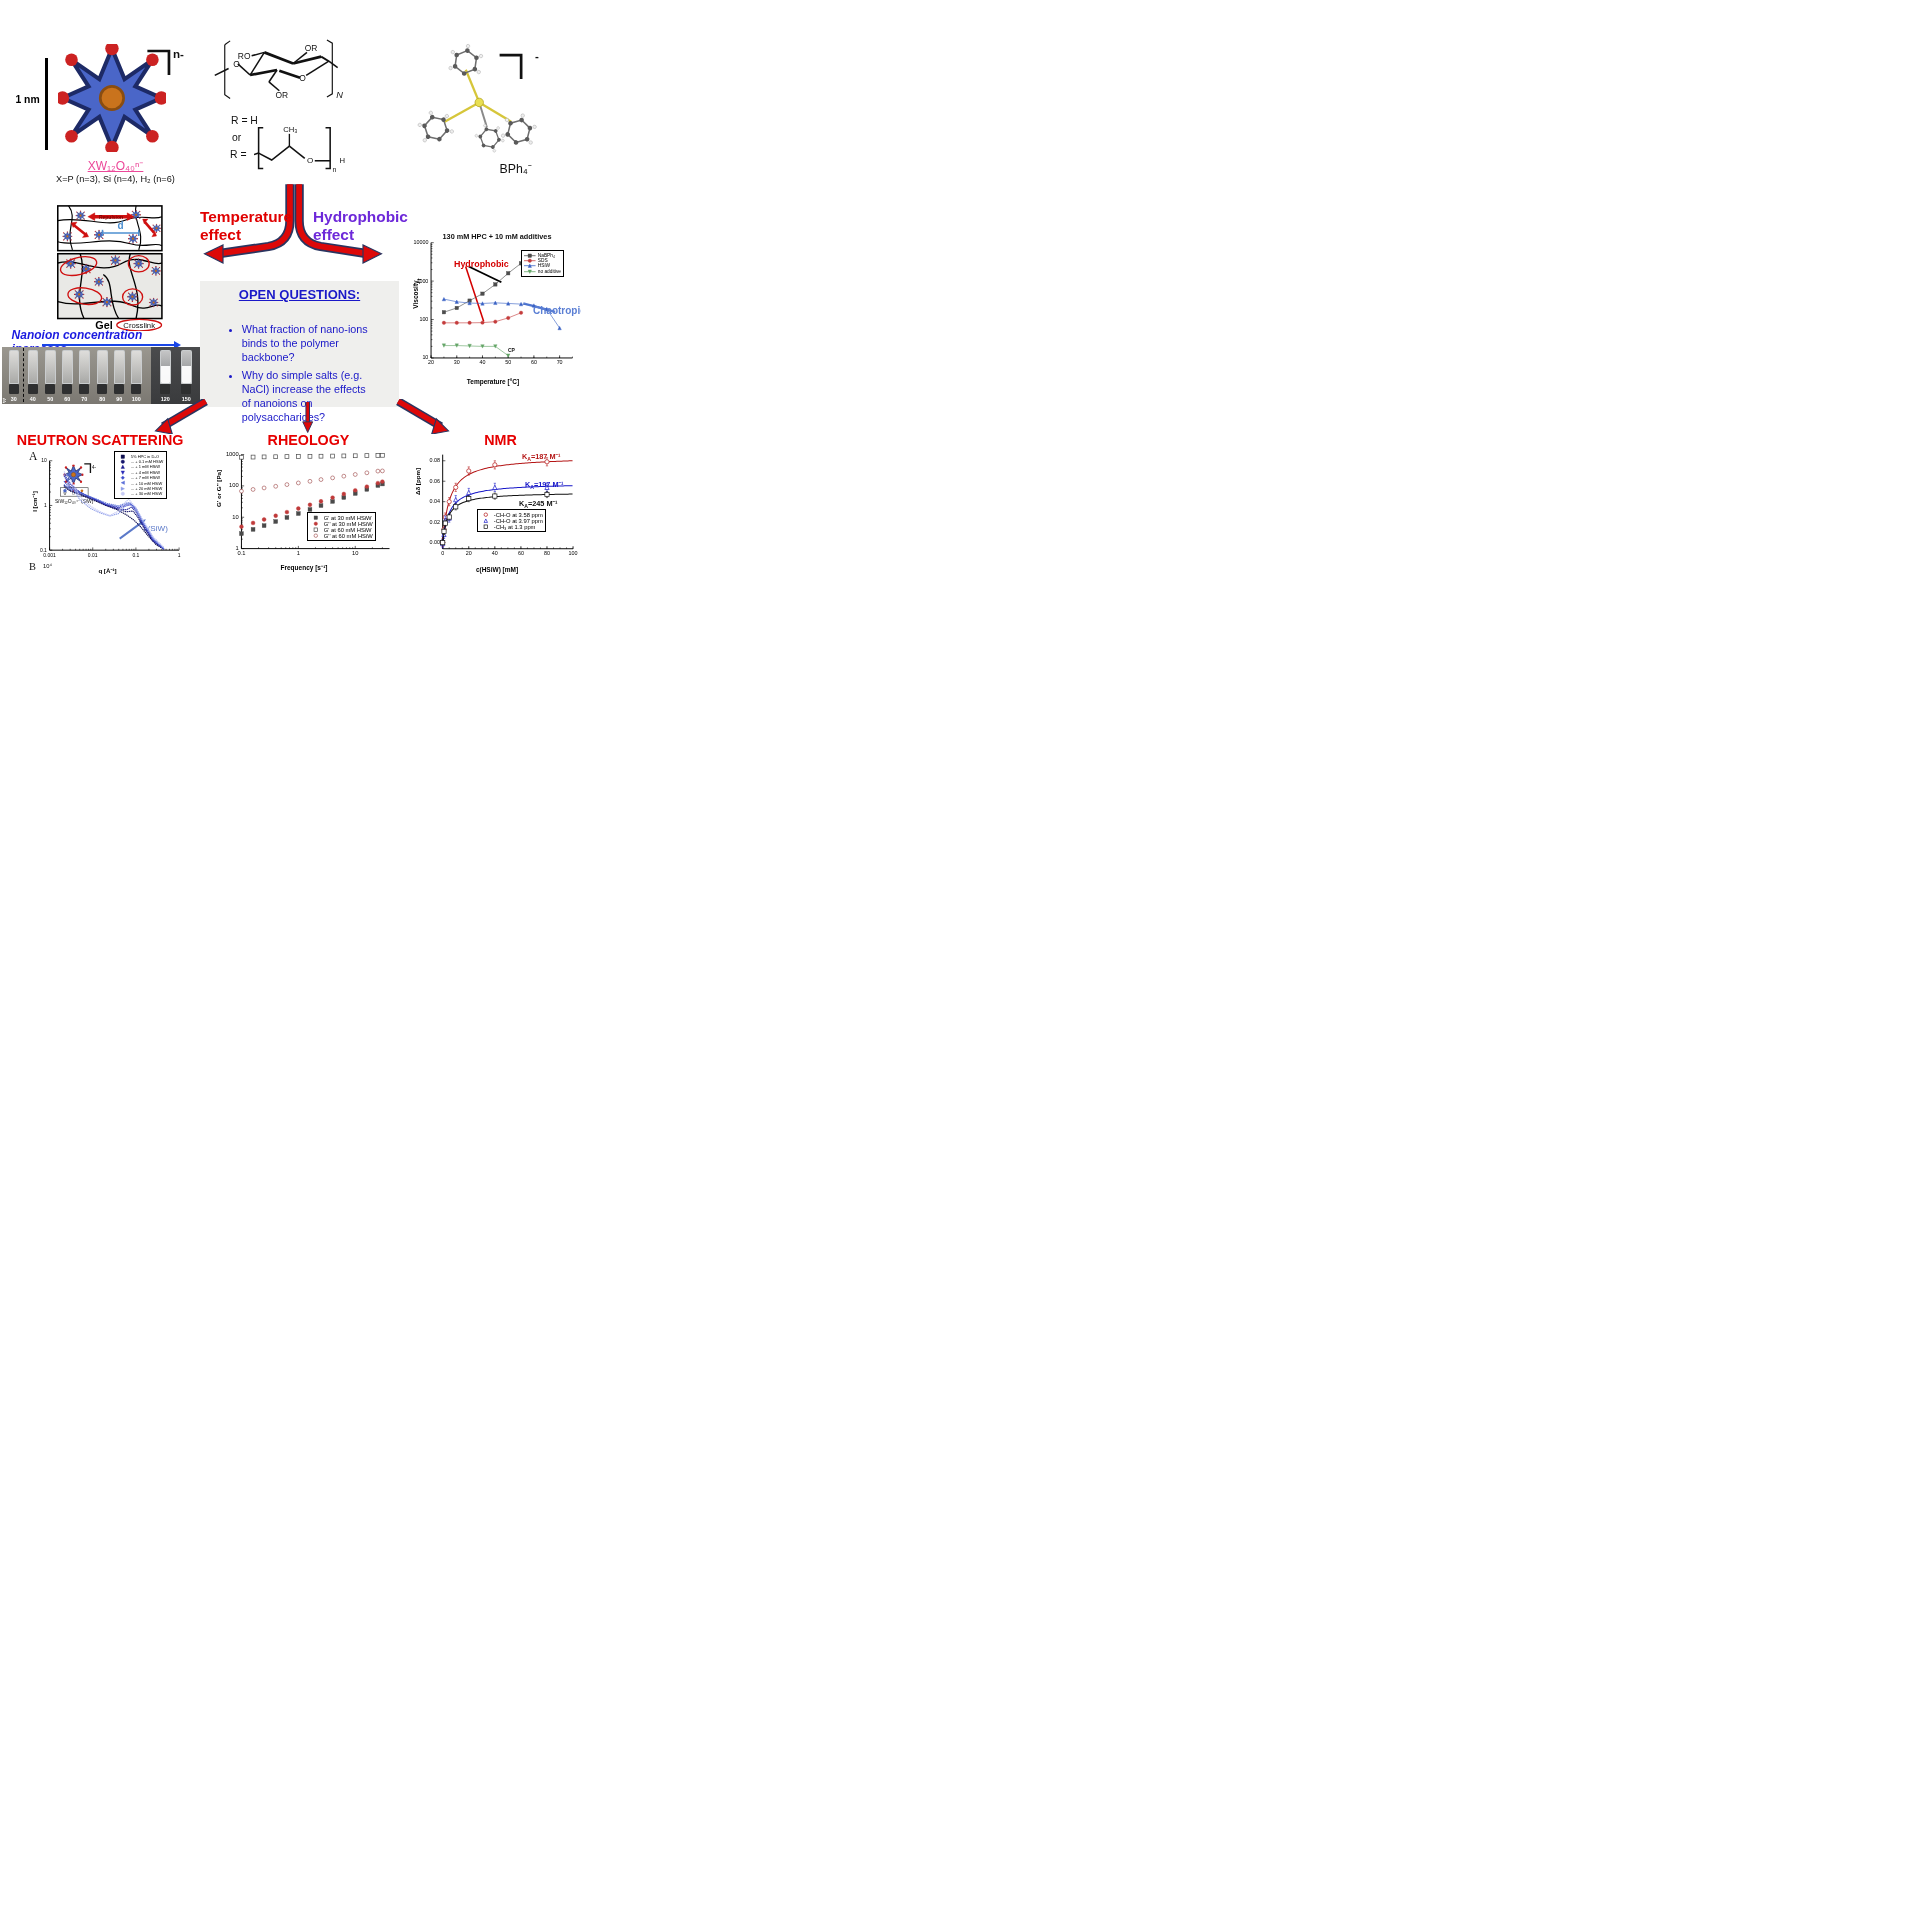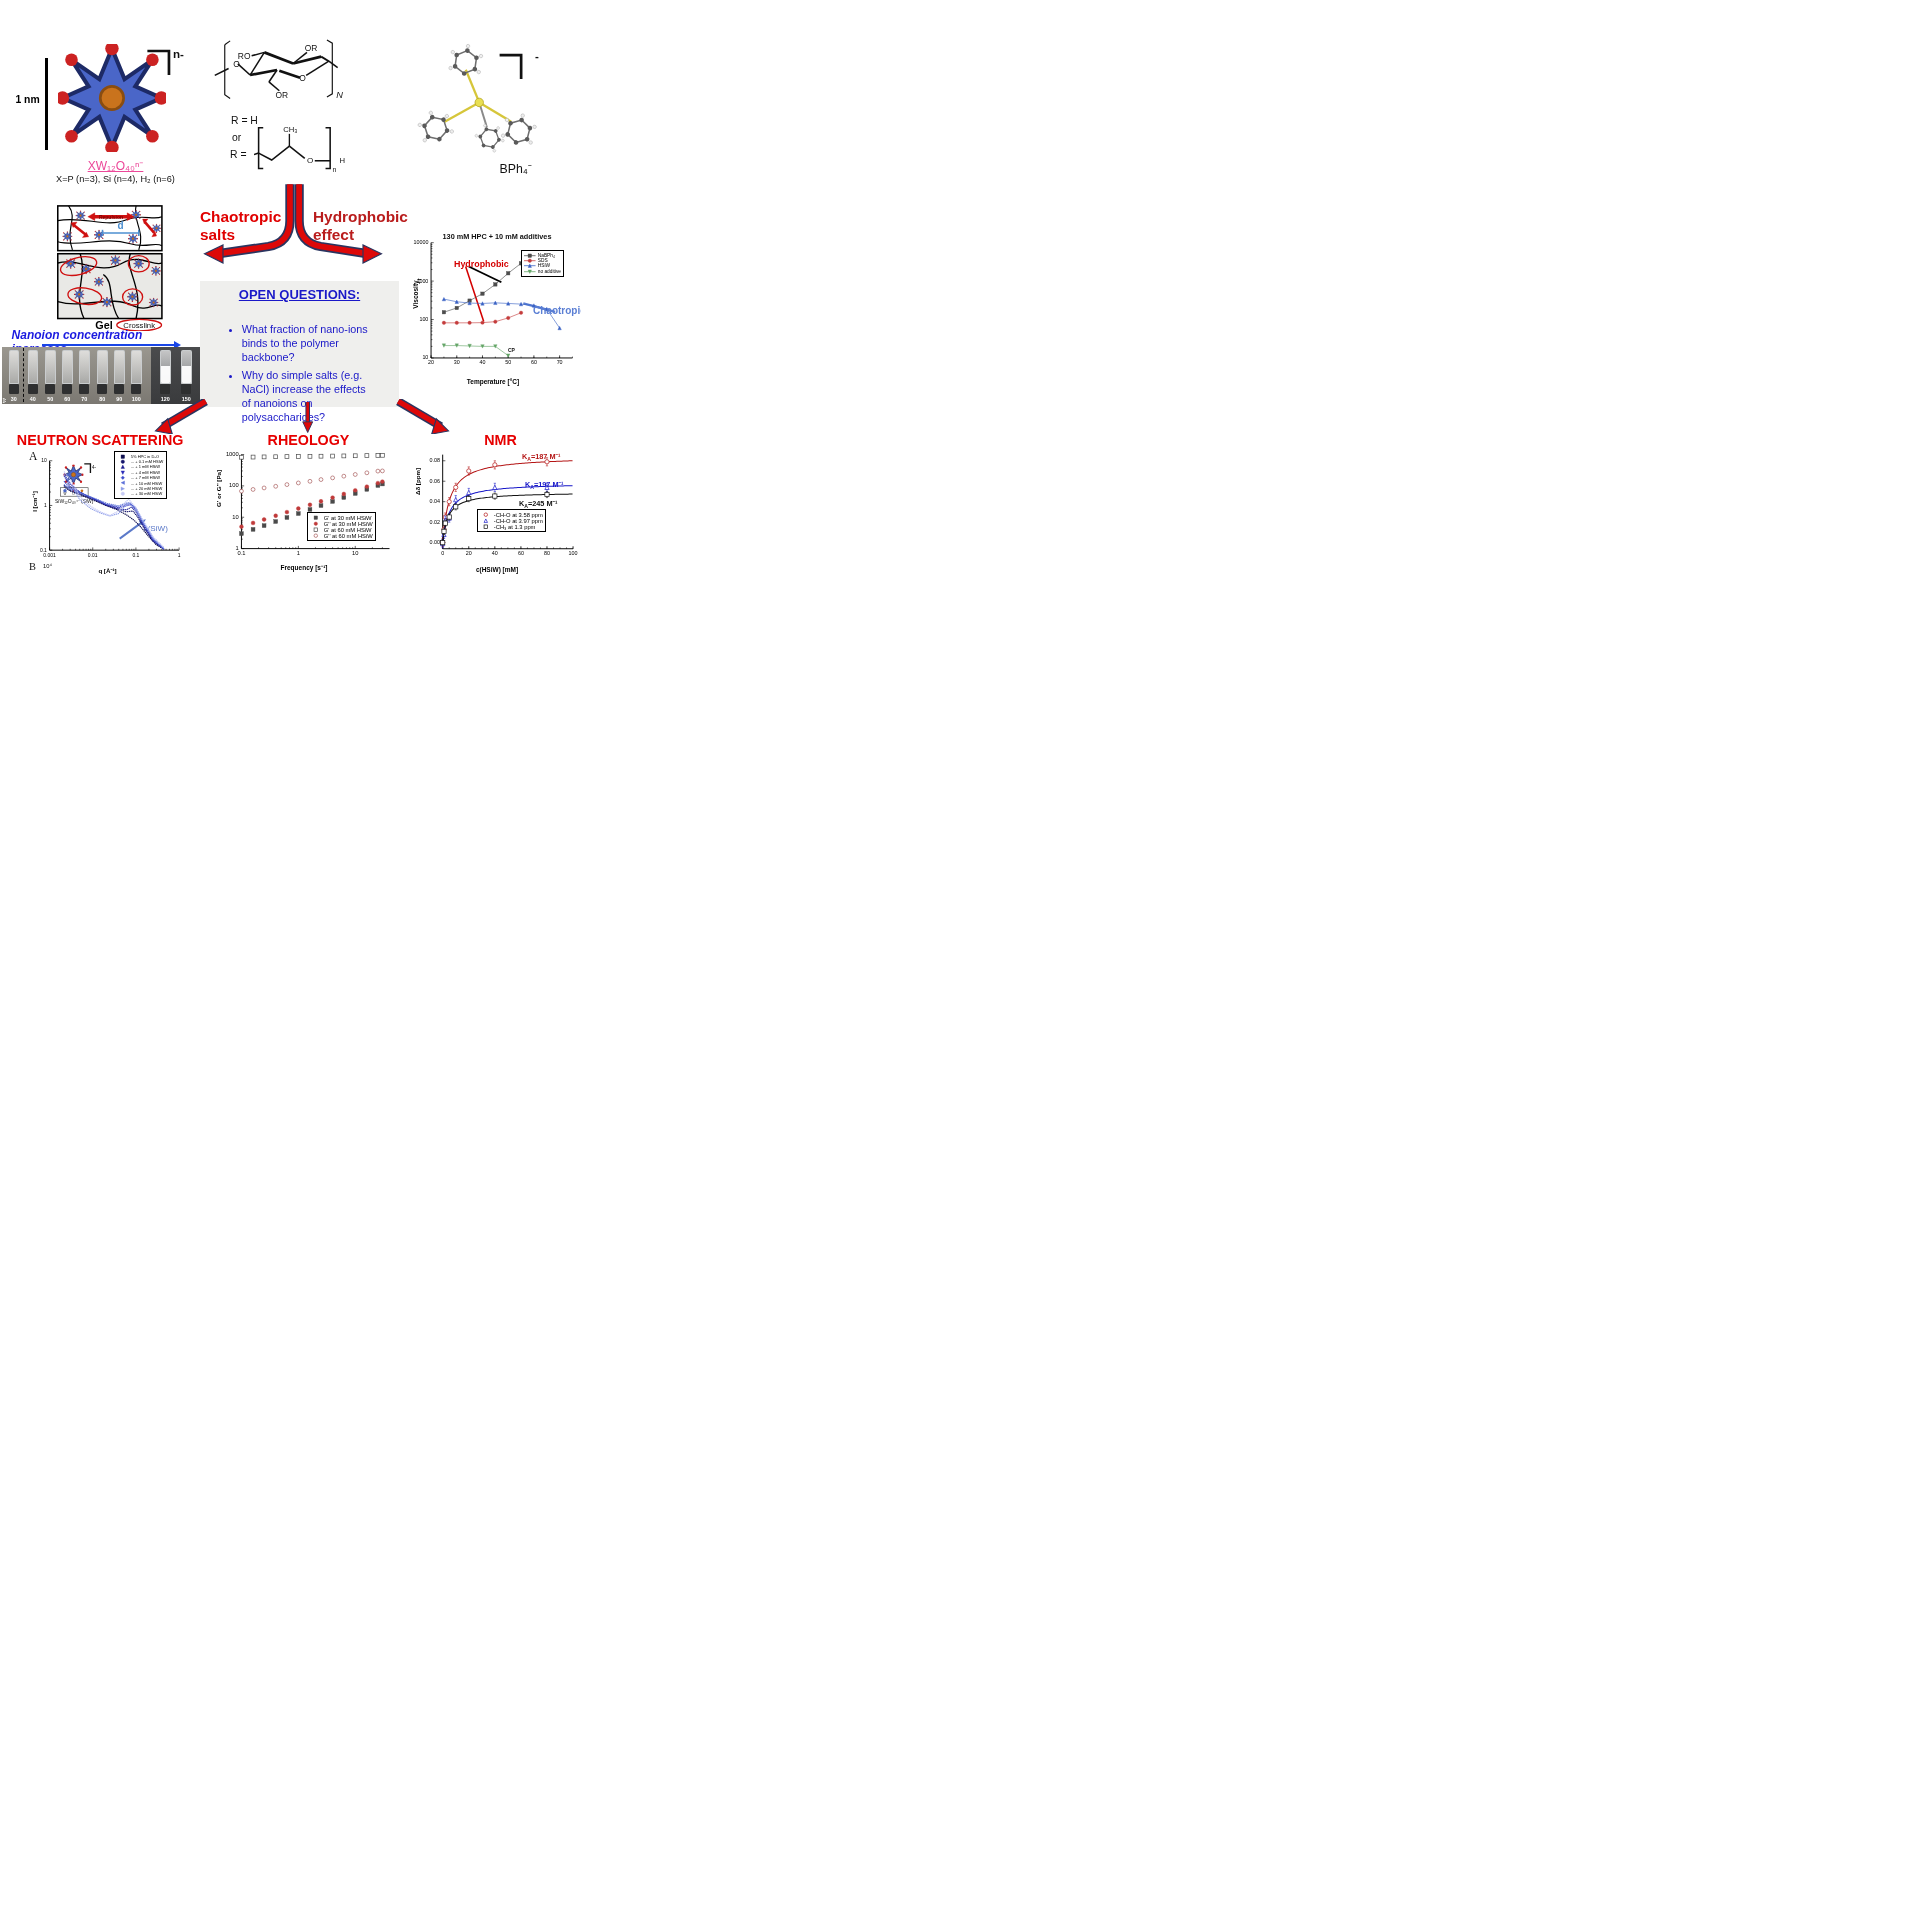--- a/index.html
+++ b/index.html
@@ -16,21 +16,21 @@
   
   .chemtxt{color:#111;}
   #poly-rh{left:231px;top:115px;font-size:10.4px;}
   #poly-or{left:232px;top:132px;font-size:10.4px;}
   #poly-req{left:230px;top:149px;font-size:10.4px;}
   
   #bph4-label{left:424px;top:160px;width:108px;text-align:right;font-size:12.3px;color:#111;}
   #bph4-charge{left:535px;top:49px;font-size:11.6px;font-weight:bold;color:#111;}
   
   #effect-left{left:200px;top:208px;width:83px;color:#e00000;font-size:15.4px;font-weight:bold;line-height:1.15;}
-  #effect-right{left:313px;top:208px;width:100px;color:#b91c1c;font-size:15.4px;font-weight:bold;line-height:1.15;}
+  #effect-right{left:313px;top:208px;width:100px;color:#6d28d9;font-size:15.4px;font-weight:bold;line-height:1.15;}
   
   
   #nano-heading{left:11.6px;top:328px;width:181px;color:#1a1ae0;font-size:12px;font-weight:bold;font-style:italic;}
   #nano-arrow{left:42px;top:344px;width:135px;height:1.5px;background:#1a46e6;}
   #nano-arrow-head{left:174px;top:341px;width:0;height:0;border-left:7.7px solid #1a46e6;border-top:4.2px solid transparent;border-bottom:4.2px solid transparent;}
   
   #vials{left:2.3px;top:347px;width:200px;height:57px;}
   #vials-light{position:absolute;left:0;top:0;width:149px;height:57px;background:linear-gradient(#9a978f,#7b7872);}
   #vials-dark{position:absolute;left:149px;top:0;width:50px;height:57px;background:linear-gradient(#4a4b4d,#3a3b3d);}
   #vials-dash{position:absolute;left:21px;top:1.2px;height:54px;border-left:1.5px dashed #0a0a0a;}
@@ -196,21 +196,21 @@
   <svg class="abs" style="left:193px;top:184px;" width="200" height="83" viewBox="0 0 520 215">
     <g fill="none" stroke-linecap="butt">
       <path d="M252,0 L252,95 Q252,152 196,162 L72,180" stroke="#2a3560" stroke-width="24"></path>
       <path d="M276,0 L276,95 Q276,152 332,162 L448,180" stroke="#2a3560" stroke-width="24"></path>
       <path d="M252,0 L252,95 Q252,152 196,162 L72,180" stroke="#dd0808" stroke-width="15"></path>
       <path d="M276,0 L276,95 Q276,152 332,162 L448,180" stroke="#dd0808" stroke-width="15"></path>
     </g>
     <polygon points="78,158 78,205 30,181" fill="#dd0808" stroke="#2a3560" stroke-width="3"></polygon>
     <polygon points="442,158 442,205 490,181" fill="#dd0808" stroke="#2a3560" stroke-width="3"></polygon>
   </svg>
-  <div class="abs" id="effect-left">Chaotropic salts</div>
+  <div class="abs" id="effect-left">Temperature effect</div>
   <div class="abs" id="effect-right">Hydrophobic effect</div>
 
   <svg class="abs" style="left:57px;top:205px;" width="108" height="126" viewBox="0 0 280 326">
 
     <rect x="2" y="2" width="270" height="116" fill="#fff" stroke="#000" stroke-width="4"></rect>
     <g stroke="#000" stroke-width="3" fill="none">
       <path d="M30,2 C55,35 20,60 40,116"></path>
       <path d="M2,40 C70,28 130,60 180,38 C220,22 250,40 272,30"></path>
       <path d="M2,95 C60,110 120,80 190,100 C230,112 255,95 272,105"></path>
       <path d="M205,2 C195,40 230,70 212,116"></path>

